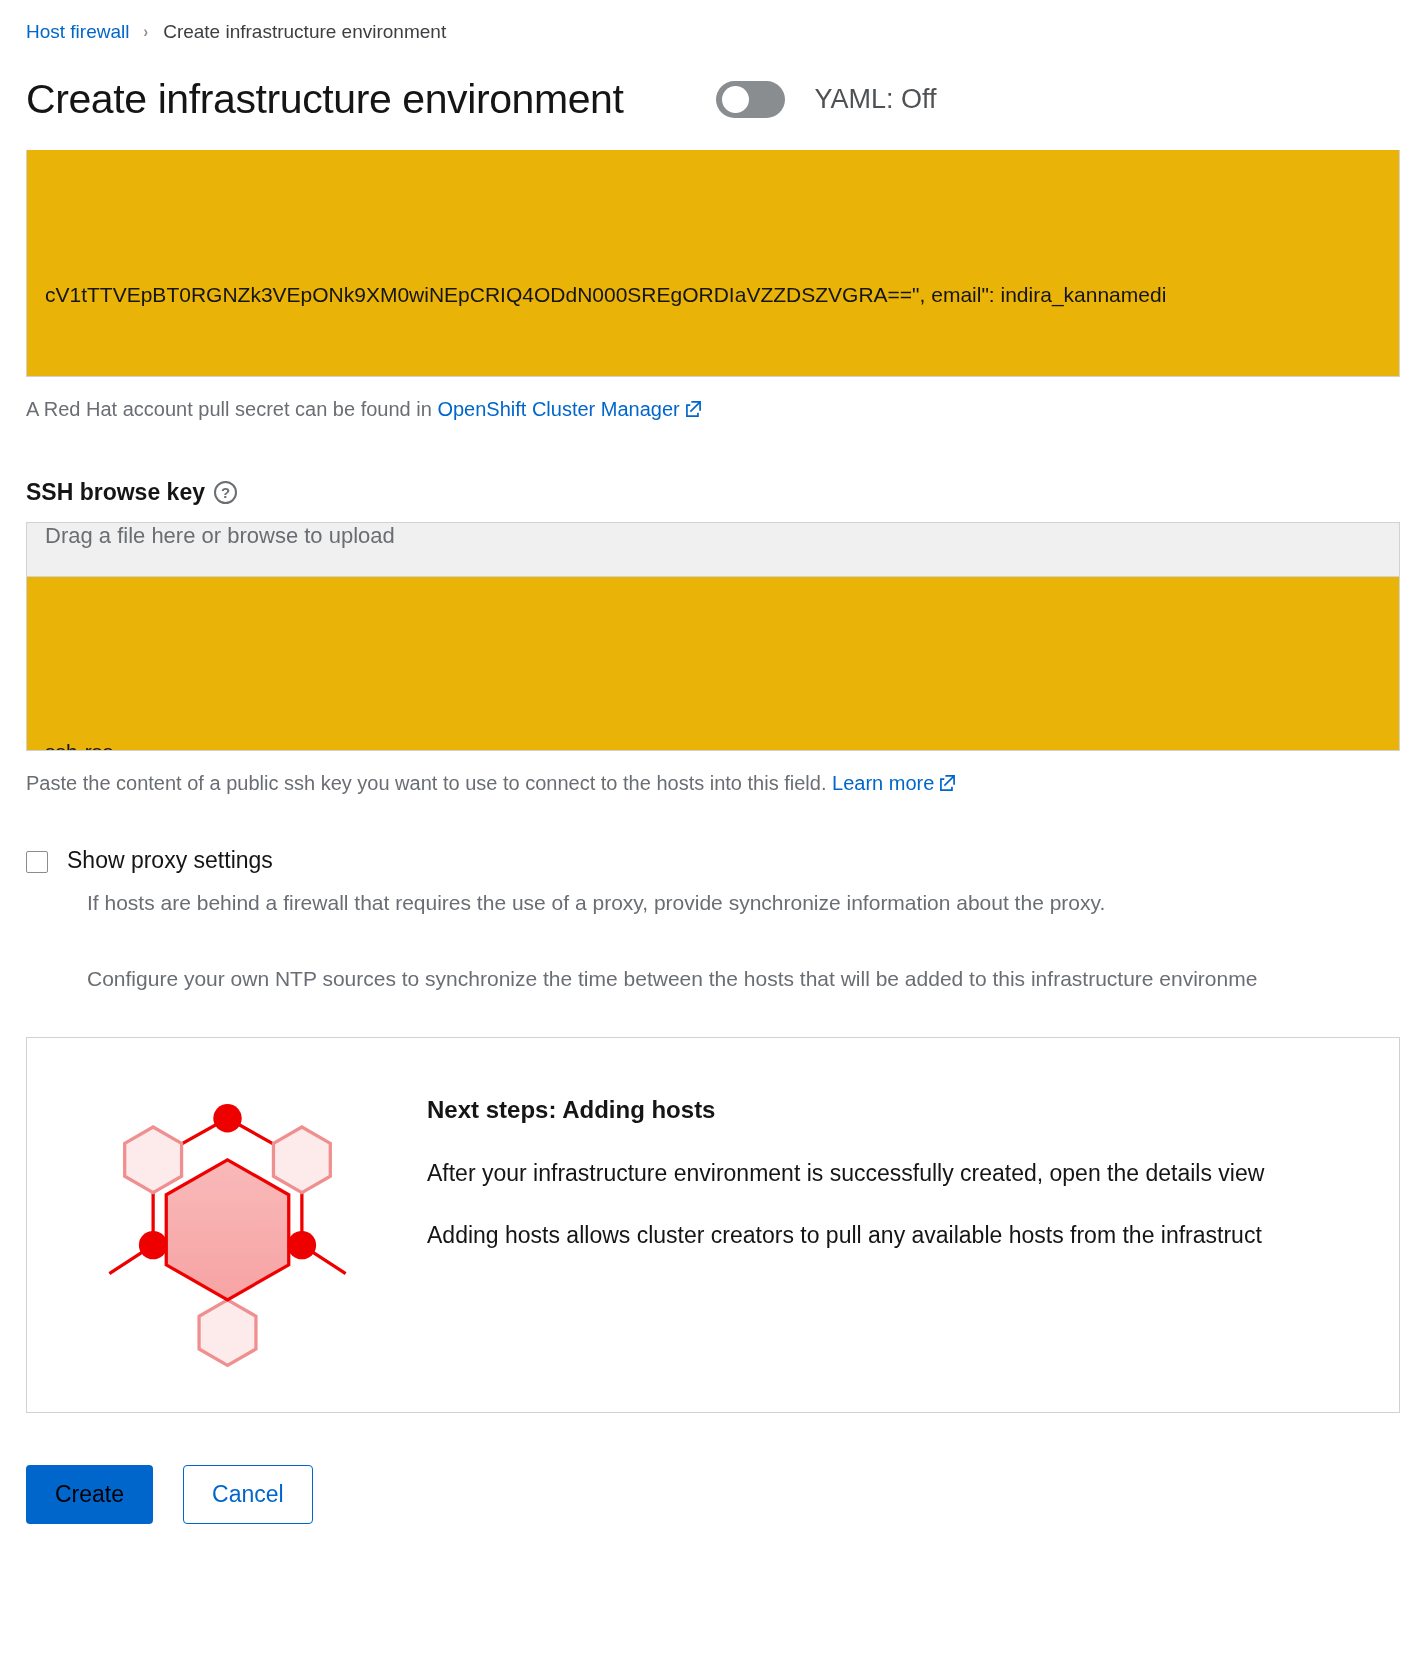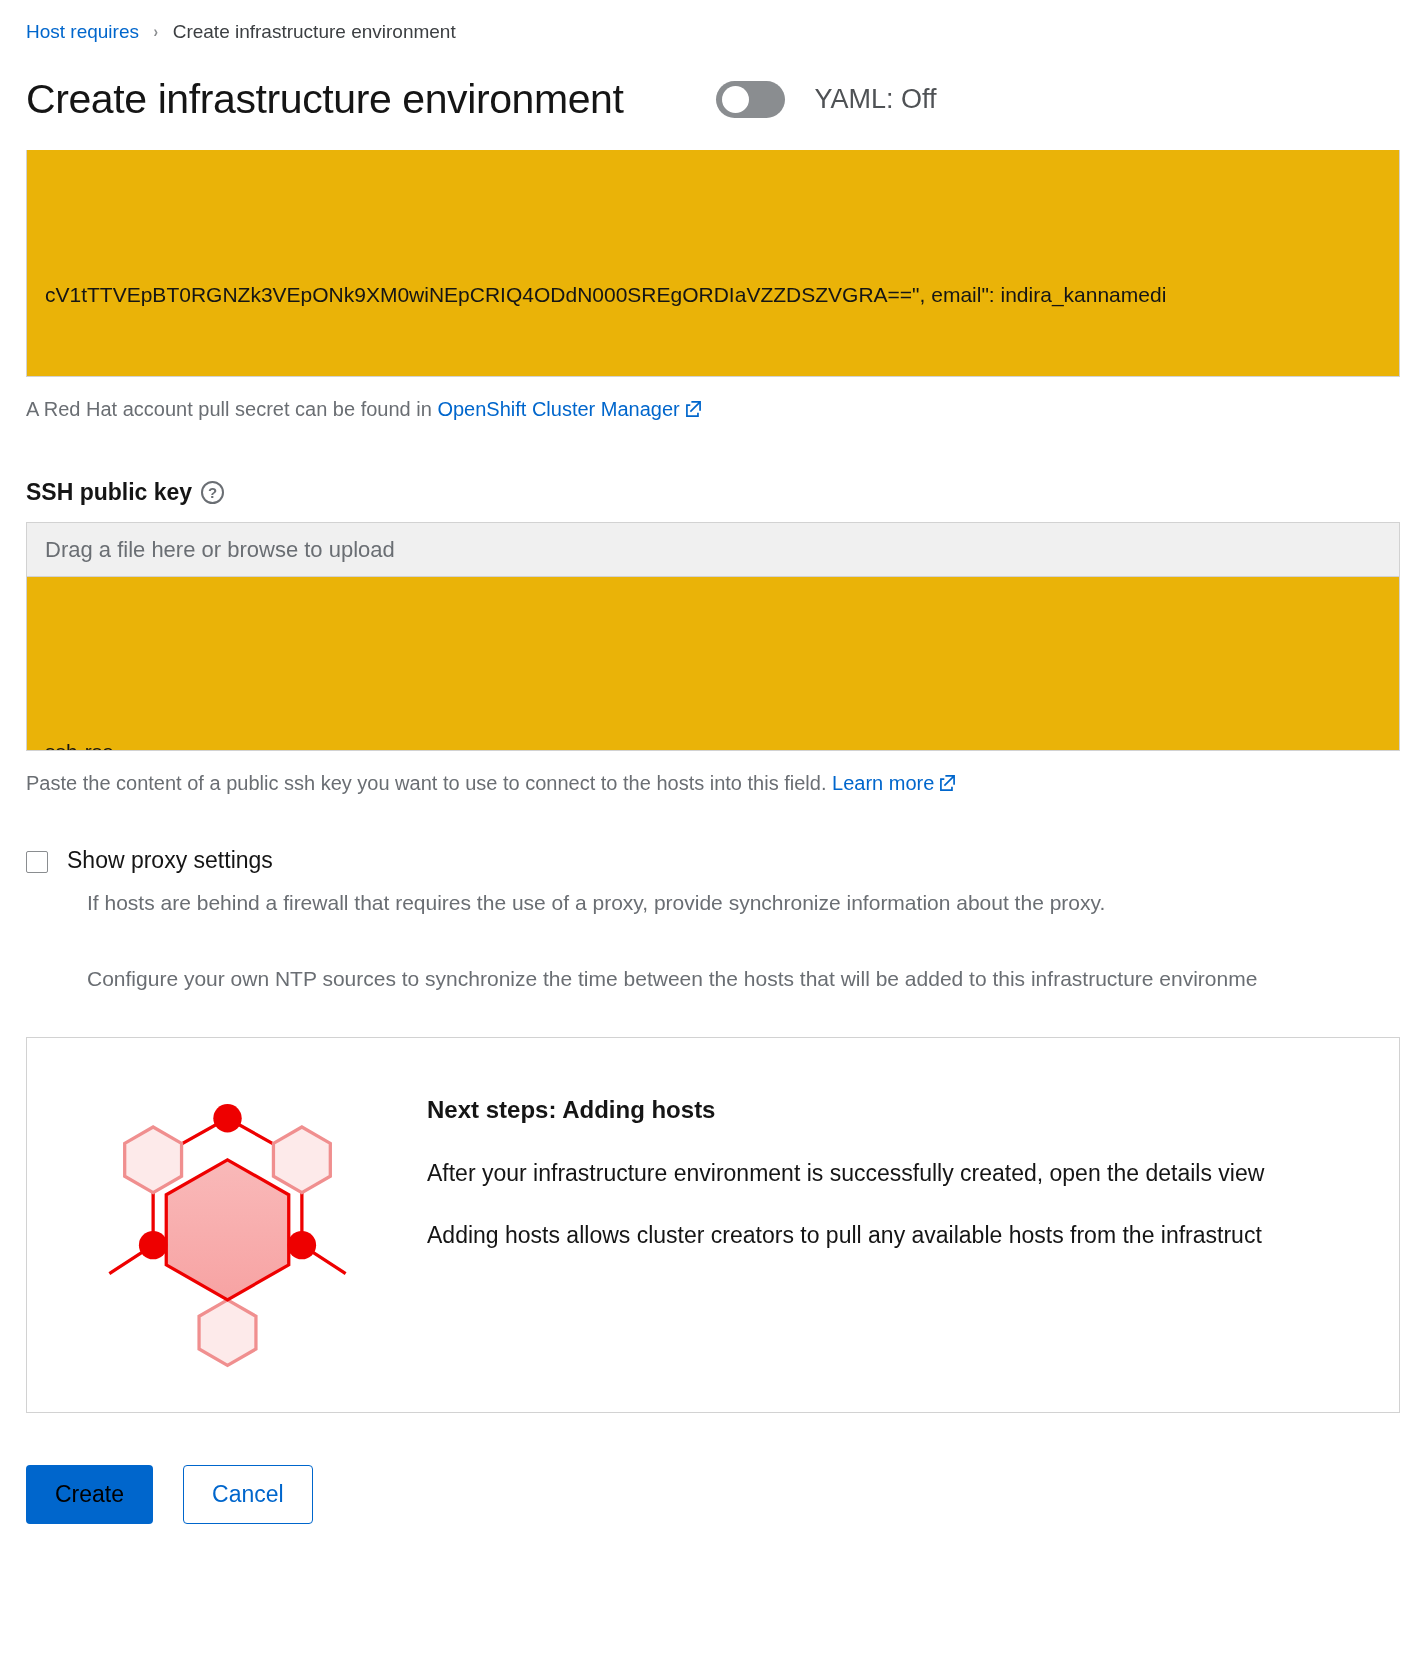--- a/index.html
+++ b/index.html
@@ -91,21 +91,21 @@
     border-radius: 50%; border: 2px solid #6a6e73;
     color: #6a6e73; font-size: 15px; font-weight: 700;
     display: inline-flex; align-items: center; justify-content: center;
     line-height: 1; cursor: pointer; flex: none;
   }
   .upload-bar {
     background: #f0f0f0;
     border: 1px solid #d2d2d2;
     border-bottom: none;
     height: 54px;
-    display: flex; align-items: center;
+    display: flex; 
     padding: 0 18px;
     font-size: 22px; color: #6a6e73;
     cursor: pointer;
   }
   .ssh-box { height: 175px; }
   .ssh-box .ta-inner { padding-top: 8px; }
 
   
   .check-group { margin-top: 48px; }
   .check-row { display: flex; align-items: flex-start; text-align: center; }
@@ -163,21 +163,21 @@
     background: #ffffff; color: #0066cc; border: 1px solid #0066cc;
     margin-left: 30px;
   }
 </style>
 </head>
 <body>
 
 <div class="page">
 
   <nav class="breadcrumb">
-    <span class="bc-link">Host requires</span>
+    <span class="bc-link">Host firewall</span>
     <span class="bc-sep">›</span>
     <span class="bc-current">Create infrastructure environment</span>
   </nav>
 
   <div class="title-row">
     <h1 class="page-title">Create infrastructure environment</h1>
     <div class="toggle-wrap">
       <div class="toggle">
         <div class="knob"></div>
       </div>
@@ -200,21 +200,21 @@
     <span>A Red Hat account pull secret can be found in</span>
     <a>
       <span>OpenShift Cluster Manager</span><span class="ext-icon"><svg width="17" height="17" viewBox="0 0 16 16">
             <path d="M6 1h9v9h-1.6V3.7L5.6 11.5 4.5 10.4l7.8-7.8H6V1z" fill="#0066cc"></path>
             <path d="M1 4h4v1.6H2.6v8.8h8.8V12H13v4H1V4z" fill="#0066cc"></path>
           </svg></span>
     </a>
   </div>
 
   <div class="field-label">
-    <span>SSH public key</span>
+    <span>SSH browse key</span>
     <span class="help-icon">?</span>
   </div>
 
   <div class="upload-bar">
     <span>Drag a file here or browse to upload</span>
   </div>
 
   <div class="ta ssh-box">
     <div class="ta-inner">
       <div>ssh-rsa</div>

